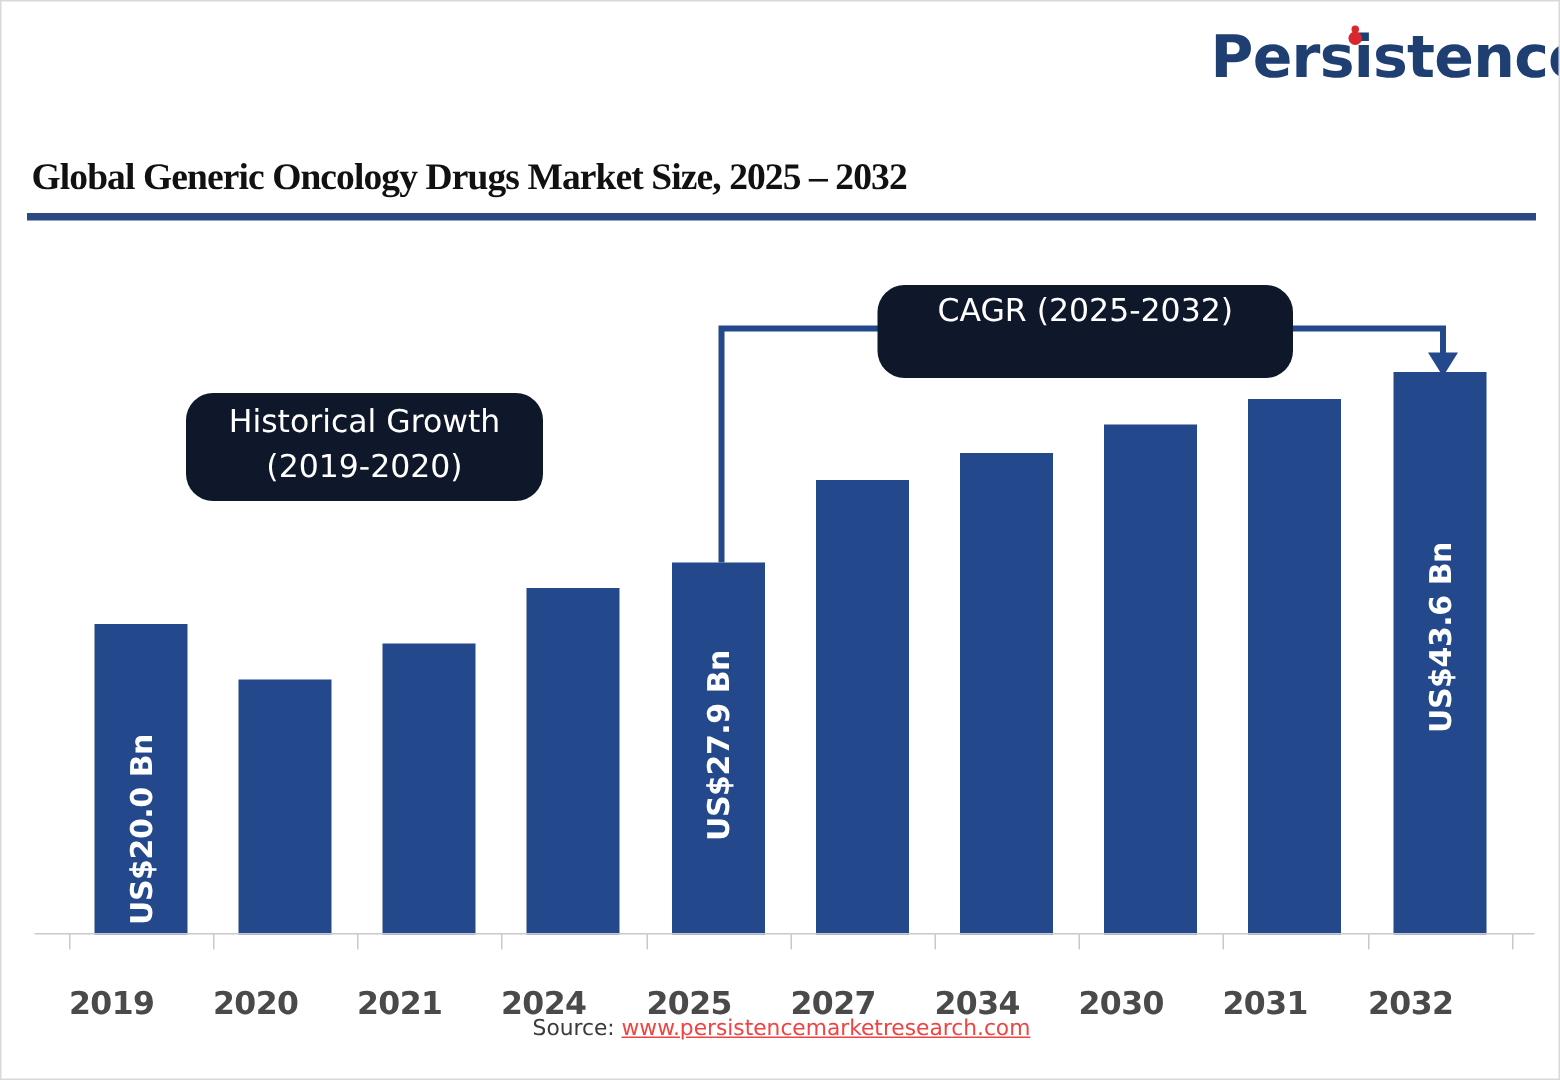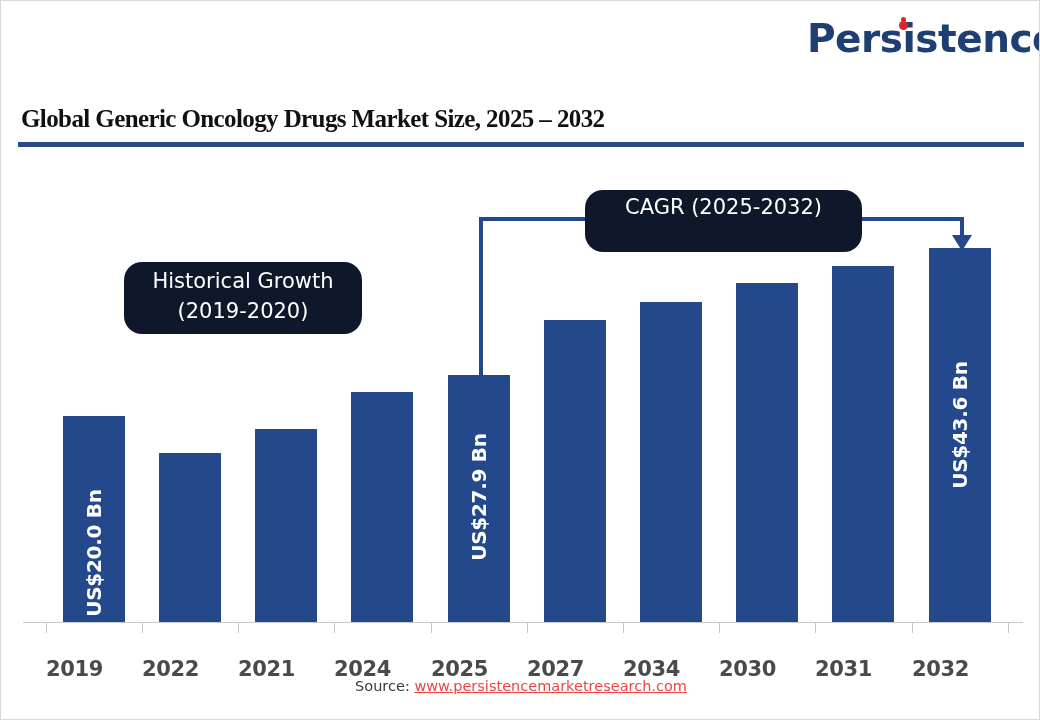--- a/index.html
+++ b/index.html
@@ -244,21 +244,21 @@
     <div class="axis-tick" style="left:333px;"></div>
     <div class="axis-tick" style="left:430px;"></div>
     <div class="axis-tick" style="left:526px;"></div>
     <div class="axis-tick" style="left:622px;"></div>
     <div class="axis-tick" style="left:718px;"></div>
     <div class="axis-tick" style="left:814px;"></div>
     <div class="axis-tick" style="left:911px;"></div>
     <div class="axis-tick" style="left:1007px;"></div>
 
     <div class="year-label" style="left:45px;">2019</div>
-    <div class="year-label" style="left:141px;">2022</div>
+    <div class="year-label" style="left:141px;">2020</div>
     <div class="year-label" style="left:237px;">2021</div>
     <div class="year-label" style="left:333px;">2024</div>
     <div class="year-label" style="left:430px;">2025</div>
     <div class="year-label" style="left:526px;">2027</div>
     <div class="year-label" style="left:622px;">2034</div>
     <div class="year-label" style="left:718px;">2030</div>
     <div class="year-label" style="left:814px;">2031</div>
     <div class="year-label" style="left:911px;">2032</div>
   </div>
 

